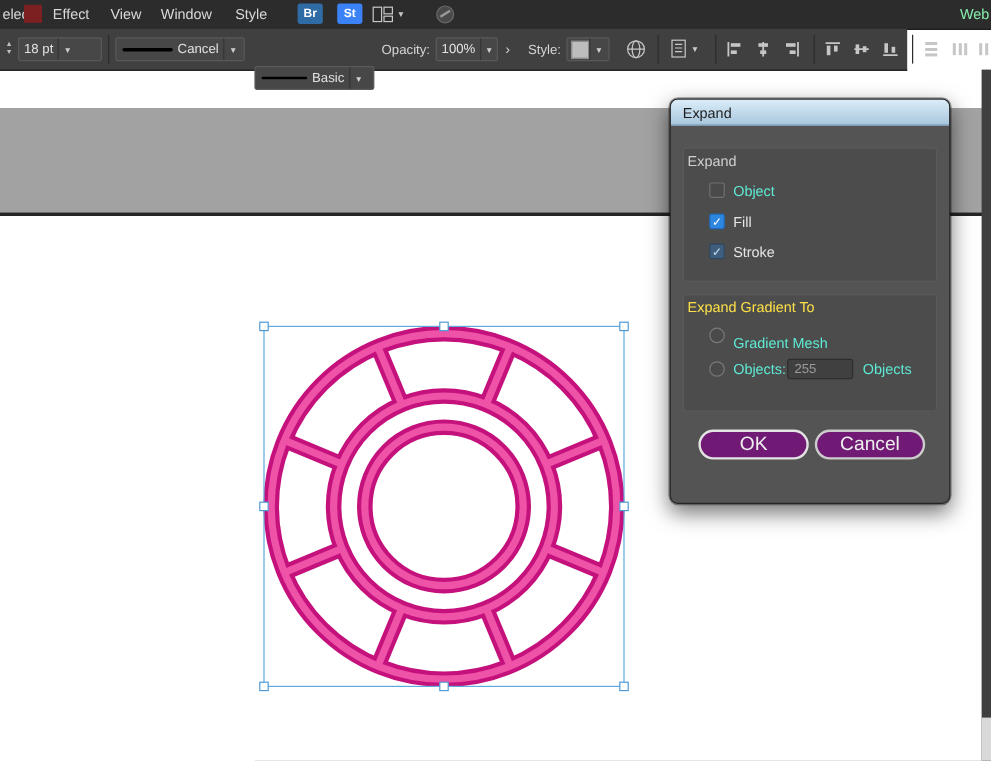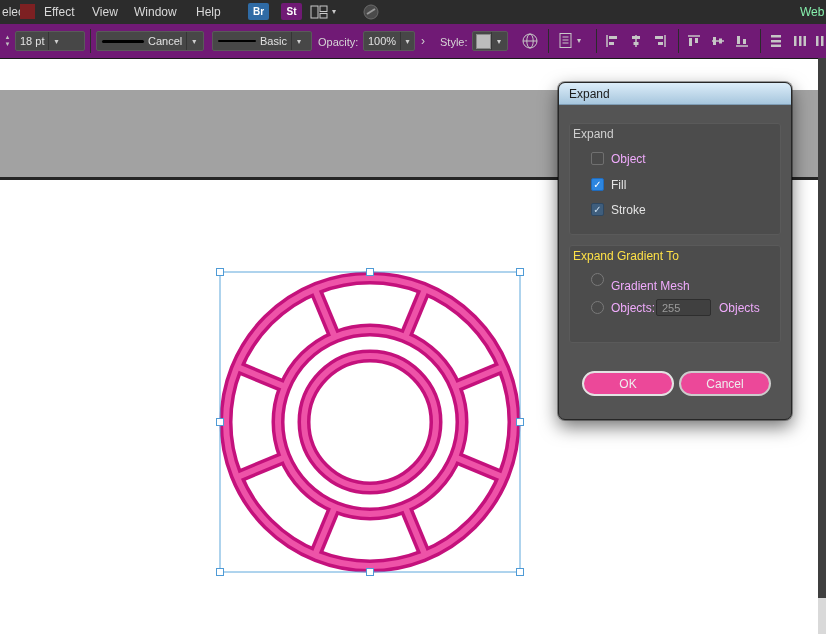--- a/index.html
+++ b/index.html
@@ -6,29 +6,29 @@
   .screen{position:relative;width:826px;height:634px;overflow:hidden;
           font-family:"Liberation Sans",sans-serif;background:#fff;}
 
   
   .menubar{position:absolute;left:0;top:0;width:826px;height:24px;background:#2c2c2c;border-bottom:1px solid #1d1d1d;}
   .menu-item{position:absolute;top:0;height:24px;line-height:24px;color:#d9d9d9;font-size:12px;cursor:default;}
   .app-red{position:absolute;left:20px;top:4px;width:15px;height:15px;background:#7d2022;}
   .mb-btn{position:absolute;top:3px;width:21px;height:17px;border-radius:2px;color:#fff;font-size:10px;font-weight:bold;
           display:flex;align-items:center;justify-content:center;}
   .mb-btn.br{left:248px;background:#2f6ba5;}
-  .mb-btn.st{left:281px;background:#701a75;}
+  .mb-btn.st{left:281px;background:#3b82f6;}
   .ws-icon{position:absolute;left:310px;top:5px;}
   .chev{color:#c9c9c9;font-size:8px;}
   .menubar .chev{position:absolute;left:332px;top:0;height:24px;line-height:24px;}
   .round-icon{position:absolute;left:362px;top:3px;}
   .ws-label{position:absolute;left:800px;top:0;height:24px;line-height:24px;color:#86efac;font-size:12px;}
 
   
-  .controlbar{position:absolute;left:0;top:24px;width:826px;height:34px;background:#701a75;border-bottom:1px solid #191919;}
+  .controlbar{position:absolute;left:0;top:24px;width:756px;height:34px;background:#404040;border-bottom:1px solid #191919;}
   .combo{position:absolute;top:7px;height:20px;background:#474747;border:1px solid #5a5a5a;border-radius:2px;
          color:#e2e2e2;font-size:11px;display:flex;align-items:center;box-sizing:border-box;}
   .combo .txt{padding:0 4px;white-space:nowrap;}
   .chev-seg{width:14px;align-self:stretch;border-left:1px solid #353535;display:flex;align-items:center;justify-content:center;color:#cfcfcf;font-size:8px;}
   .preview-bar{background:#000;border-radius:2px;margin-left:5px;}
   .cb-label{position:absolute;top:12px;color:#d6d6d6;font-size:11px;}
   .stepper{position:absolute;left:2px;top:7px;width:11px;height:20px;display:flex;flex-direction:column;align-items:center;justify-content:center;color:#c0c0c0;font-size:6px;line-height:7px;}
   .vdiv{position:absolute;top:5px;width:1px;height:24px;background:#2b2b2b;}
   .submenu-btn{position:absolute;left:416px;top:7px;width:14px;height:20px;color:#cfcfcf;font-size:12px;
                display:flex;align-items:center;justify-content:center;}
@@ -61,46 +61,46 @@
           box-sizing:border-box;overflow:hidden;}
   .dlg-title{position:absolute;left:0;top:0;width:100%;height:22px;
              background:linear-gradient(#dcedf9,#a7c6dd);border-bottom:1px solid #7e9cb4;
              color:#1c1c1c;font-size:12px;line-height:22px;padding-left:10px;box-sizing:border-box;}
   .dlg-panel{position:absolute;left:10px;width:212px;background:#4c4c4c;border:1px solid #5a5a5a;border-radius:3px;box-sizing:border-box;}
   .panel-expand{top:40px;height:112px;}
   .panel-gradient{top:162px;height:98px;}
   .dlg-header{position:absolute;left:14px;color:#cfcfcf;font-size:12px;}
   .dlg-header.disabled{color:#fde047;}
   .dlg-row-label{position:absolute;left:52px;font-size:12px;color:#e4e4e4;}
-  .dlg-row-label.disabled{color:#f0abfc;}
+  .dlg-row-label.disabled{color:#5eead4;}
   .checkbox{position:absolute;left:32px;width:13px;height:13px;border-radius:2px;box-sizing:border-box;
             display:flex;align-items:center;justify-content:center;font-size:10px;}
   .checkbox.unchecked{background:#4a4a4a;border:1px solid #707070;color:transparent;}
   .checkbox.checked-blue{background:#2d86e0;border:1px solid #1f6bbd;color:#fff;}
   .checkbox.checked-dark{background:#3f5e7d;border:1px solid #2e4760;color:#c9ddef;}
   .radio{position:absolute;left:32px;width:13px;height:13px;border-radius:50%;border:1px solid #7a7a7a;background:#4a4a4a;box-sizing:border-box;}
   .spec-field{position:absolute;left:97px;width:55px;height:17px;background:#404040;border:1px solid #2e2e2e;border-radius:2px;
               color:#9b9b9b;font-size:11px;line-height:17px;padding-left:5px;box-sizing:border-box;}
-  .dlg-btn{position:absolute;top:288px;width:92px;height:25px;border-radius:13px;background:#ec4899;
-           color:#eeeeee;font-size:12px;display:flex;align-items:center;justify-content:center;box-sizing:border-box;}
+  .dlg-btn{position:absolute;top:275px;width:92px;height:25px;border-radius:13px;background:#701a75;
+           color:#eeeeee;font-size:16px;display:flex;align-items:center;justify-content:center;box-sizing:border-box;}
   .btn-ok{left:23px;border:2px solid #e3e3e3;}
   .btn-cancel{left:120px;border:2px solid #cccccc;}
 </style>
 </head>
 <body>
 
 <div class="screen">
 
   <div class="menubar">
     <span class="menu-item" style="left:2px">elect</span>
     <span class="app-red"></span>
     <span class="menu-item" style="left:44px">Effect</span>
     <span class="menu-item" style="left:92px">View</span>
     <span class="menu-item" style="left:134px">Window</span>
-    <span class="menu-item" style="left:196px">Help</span>
+    <span class="menu-item" style="left:196px">Style</span>
 
     <span class="mb-btn br">Br</span>
     <span class="mb-btn st">St</span>
 
     <span class="ws-icon">
       <svg width="18" height="14" viewBox="0 0 18 14">
         <rect x="1" y="1" width="7" height="12" fill="none" stroke="#c9c9c9"></rect>
         <rect x="10" y="1" width="7" height="5.5" fill="none" stroke="#c9c9c9"></rect>
         <rect x="10" y="8.5" width="7" height="4.5" fill="none" stroke="#c9c9c9"></rect>
       </svg>
@@ -129,21 +129,21 @@
     </div>
 
     <span class="vdiv" style="left:90px"></span>
 
     <div class="combo" style="left:96px;width:108px;">
       <span class="preview-bar" style="width:42px;height:3px;"></span>
       <span class="txt">Cancel</span>
       <span class="chev-seg">▾</span>
     </div>
 
-    <div class="combo" style="left:212px;width:100px;">
+    <div class="combo" style="left:212px;width:100px;margin-top:24px;">
       <span class="preview-bar" style="width:38px;height:2px;"></span>
       <span class="txt">Basic</span>
       <span class="chev-seg">▾</span>
     </div>
 
     <span class="cb-label" style="left:318px">Opacity:</span>
     <div class="combo" style="left:363px;width:52px;">
       <span class="txt">100%</span>
       <span class="chev-seg">▾</span>
     </div>

